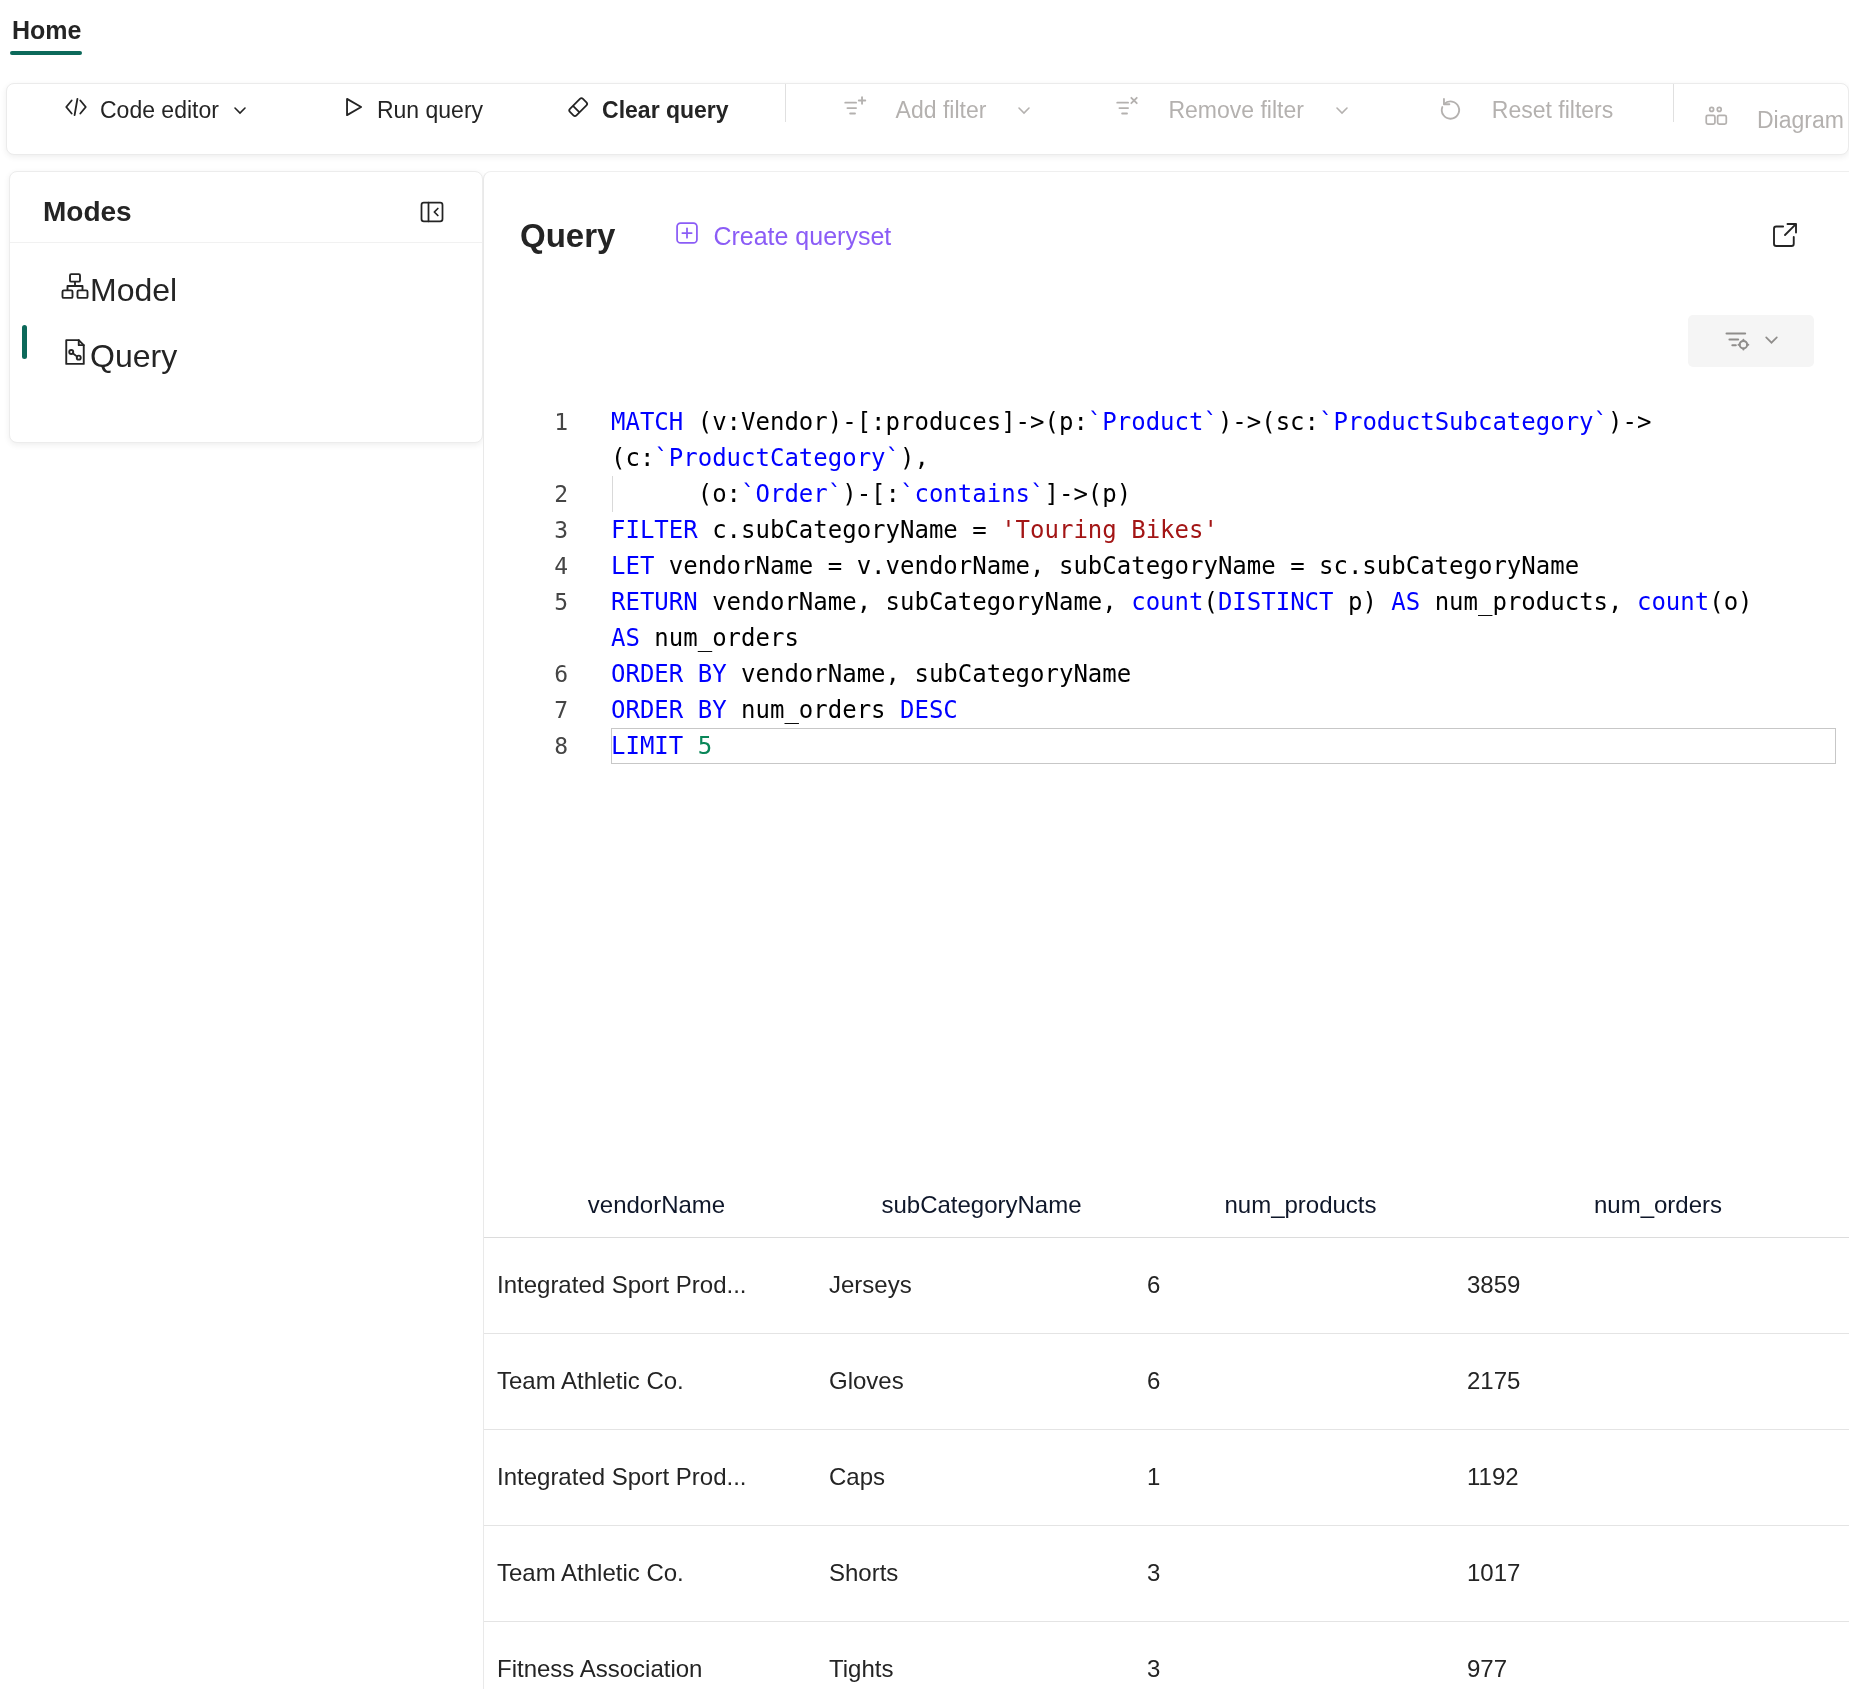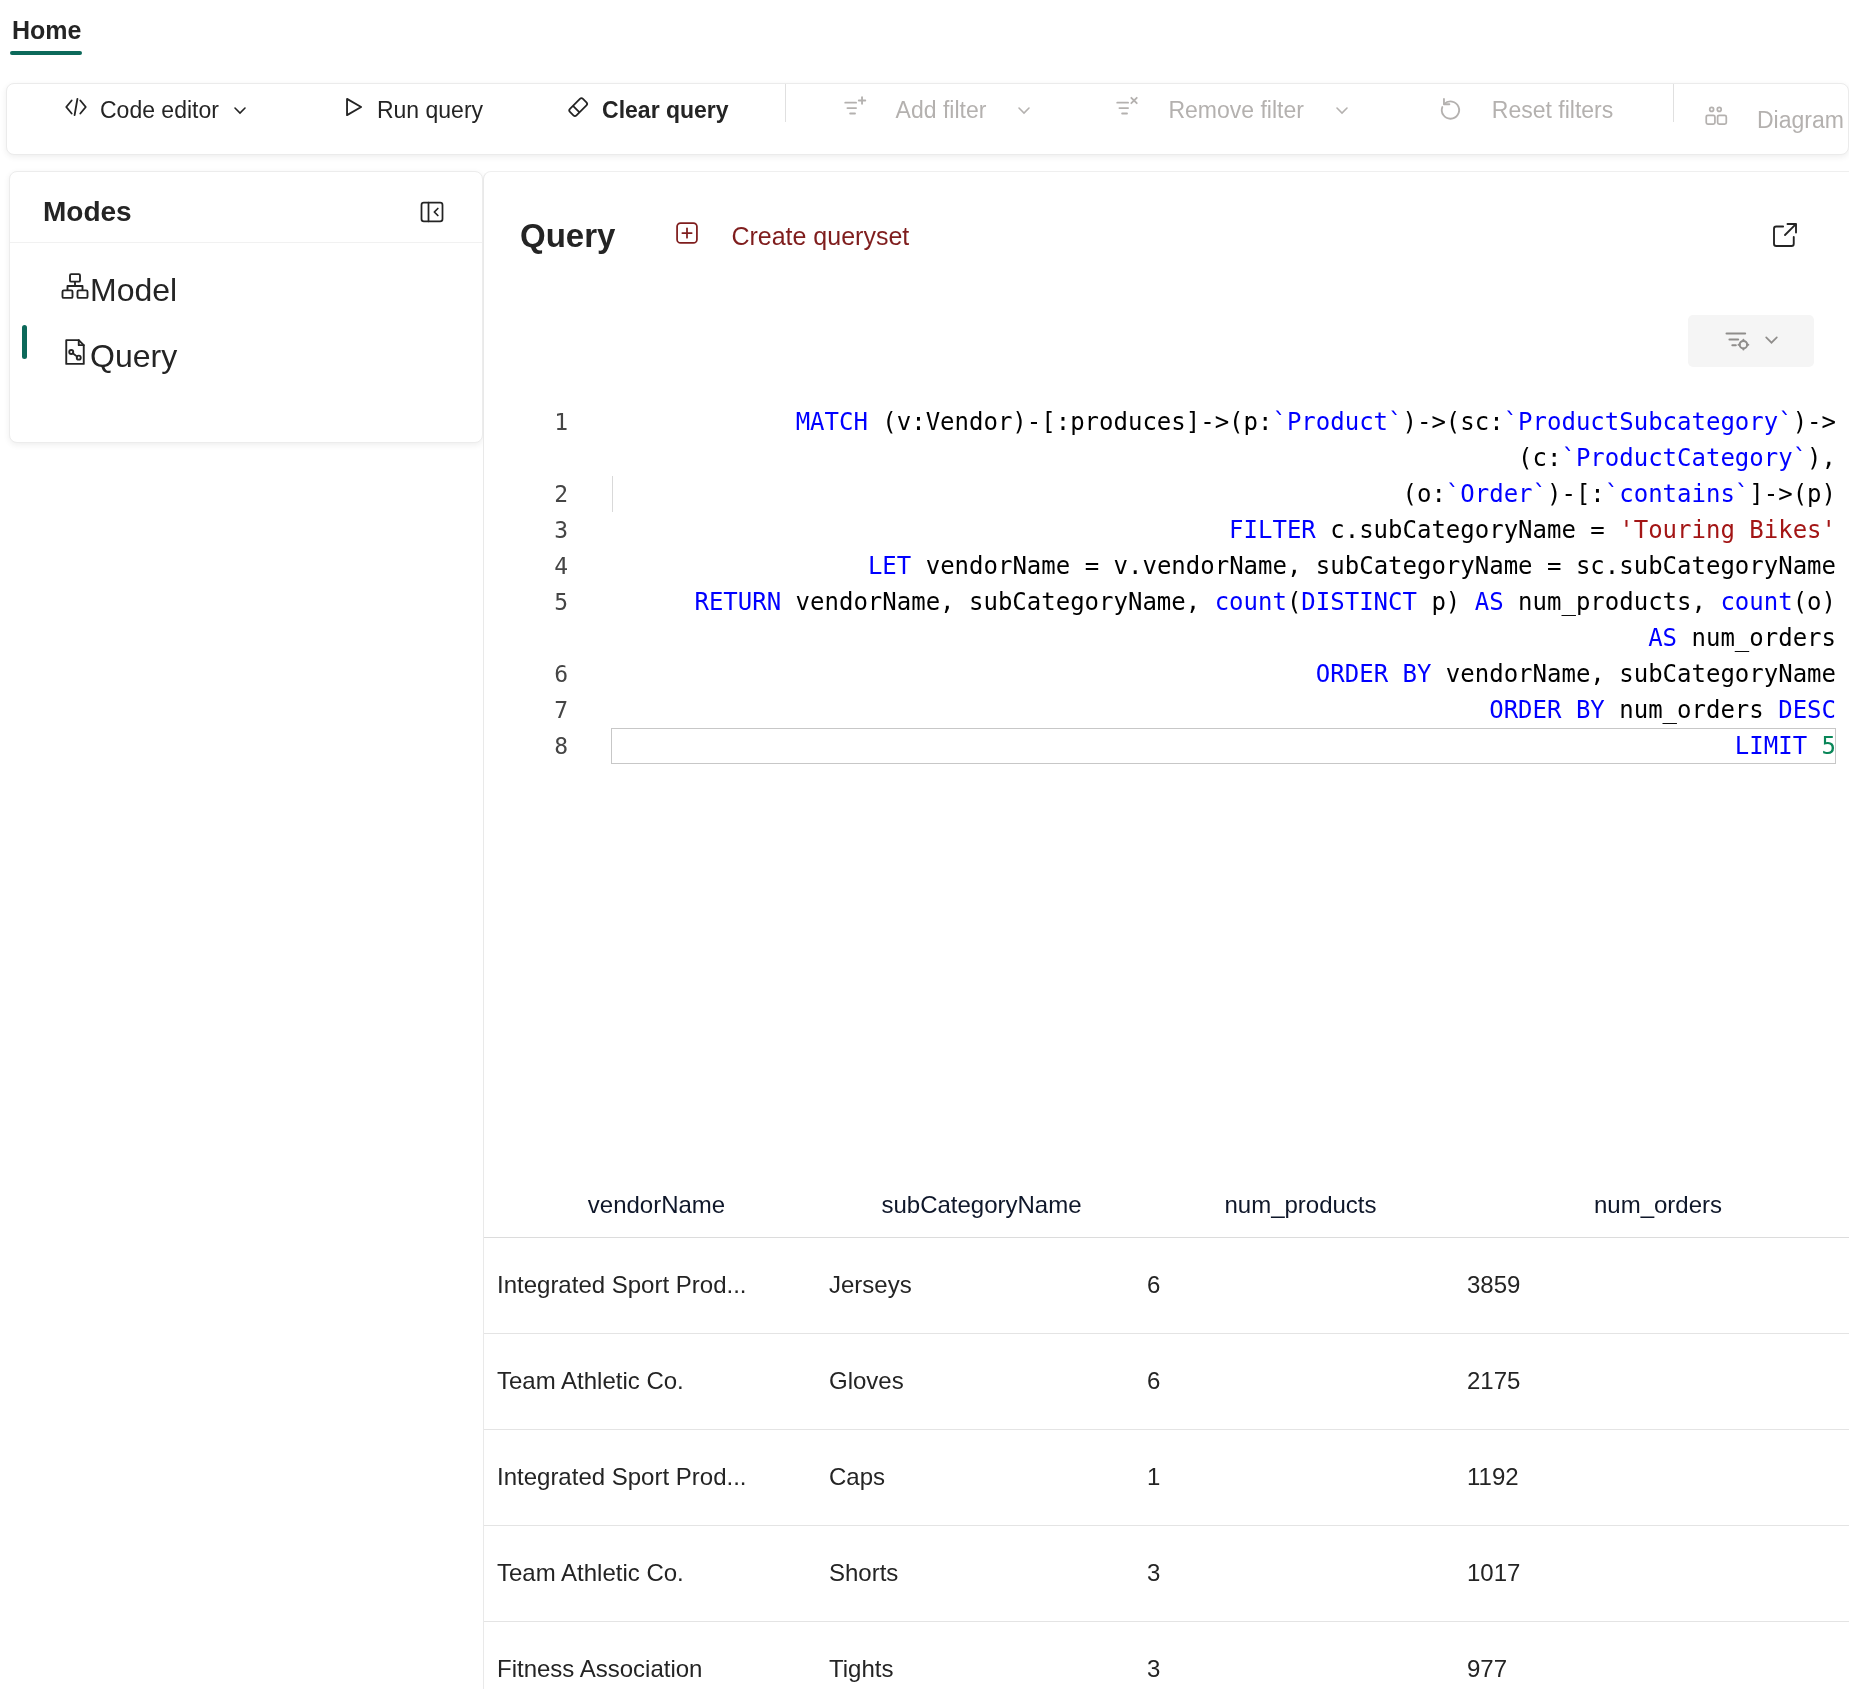--- a/index.html
+++ b/index.html
@@ -41,34 +41,34 @@
     padding-left:50px; font-size:32px; cursor:pointer; }
   .mode-item .sel-bar { display:none; }
   .mode-item.selected .sel-bar { display:block; position:absolute; left:12px; top:50%;
     transform:translateY(-50%); width:5px; height:34px; border-radius:3px; background:#0c695a; }
 
   
   .main { flex:1; min-width:0; border-left:1px solid #e9e9e9; border-top:1px solid #efefef;
     border-top-left-radius:8px; padding-top:28px; min-height:1520px; background:#fff; position:relative; }
   .main-header { display:flex; align-items:center; margin-top:12px; height:48px; padding-left:36px; }
   .main-title { font-size:33px; font-weight:700; }
-  .create-qs { display:flex; align-items:center; gap:30px; margin-left:58px; border:none;
-    background:none; font-size:25px; color:#7f1d1d; font-family:inherit; cursor:pointer; }
+  .create-qs { display:flex; align-items:center; gap:12px; margin-left:58px; border:none;
+    background:none; font-size:25px; color:#8b5cf6; font-family:inherit; cursor:pointer; }
   .open-btn { position:absolute; right:49px; top:48px; }
 
   .filter-row { display:flex; justify-content:flex-end; margin-top:55px; padding-right:35px; height:52px; }
   .filter-btn { width:126px; height:52px; background:#f5f5f5; border:none; border-radius:5px;
     display:flex; align-items:center; justify-content:center; gap:12px; color:#8f8d8b; cursor:pointer; }
 
   
   .code-area { margin-top:37px; height:769px; font-family:"DejaVu Sans Mono", monospace;
     font-size:24px; color:#000; }
   .code-row { display:flex; height:36px; line-height:36px; }
   .ln { width:84px; text-align:right; color:#454545; font-size:23px; flex:0 0 auto; }
-  .code-text { flex:1; margin-left:43px; margin-right:13px; white-space:pre; position:relative;text-align:right; }
+  .code-text { flex:1; margin-left:43px; margin-right:13px; white-space:pre; position:relative; }
   .code-text.guide::before { content:""; position:absolute; left:1px; top:0; bottom:0;
     border-left:1px solid #d9d9d9; }
   .code-row.active .code-text { box-shadow:inset 0 0 0 1px #c7c7c7; }
   .tok-kw { color:#0000ff; } .tok-id { color:#0000ff; } .tok-pl { color:#000; }
   .tok-str { color:#a31515; } .tok-num { color:#098658; }
 
   
   .results { width:100%; border-collapse:collapse; table-layout:fixed; font-size:24px; }
   .results col.c1 { width:332px; } .results col.c2 { width:318px; } .results col.c3 { width:320px; }
   .results th { font-weight:400; text-align:center; height:64px; padding-left:13px;

